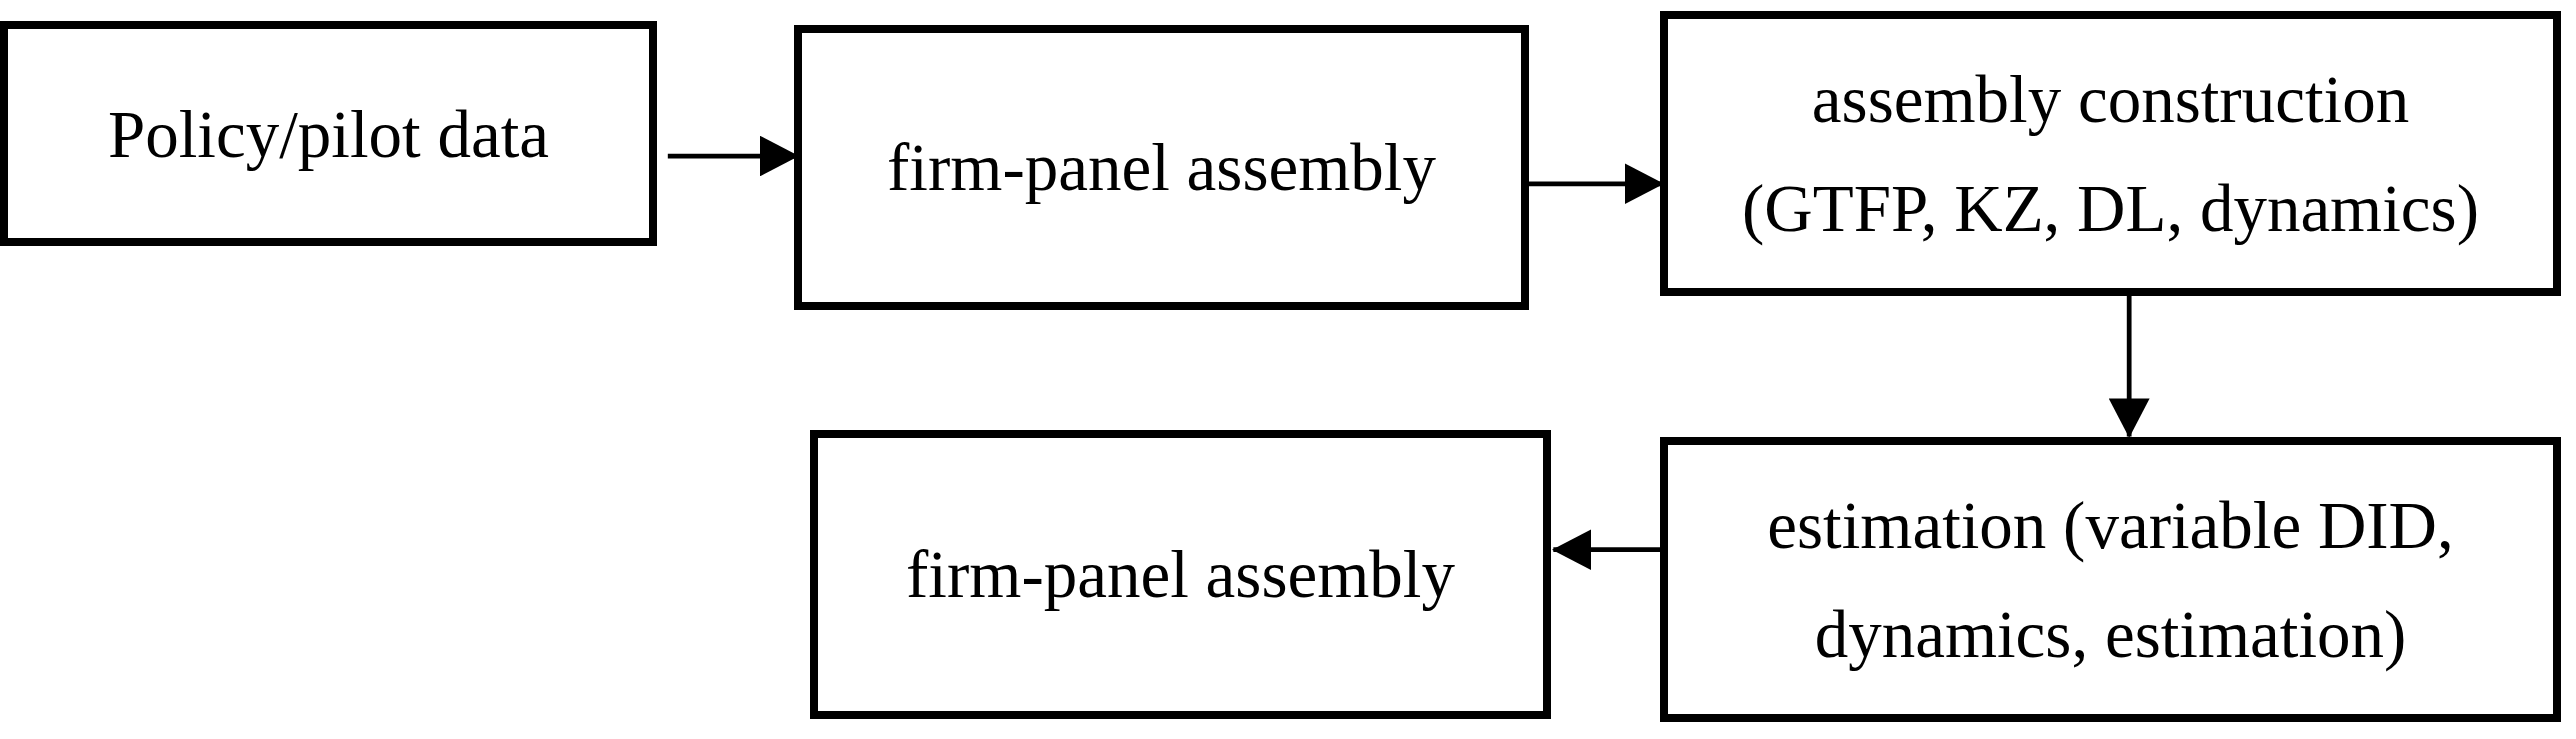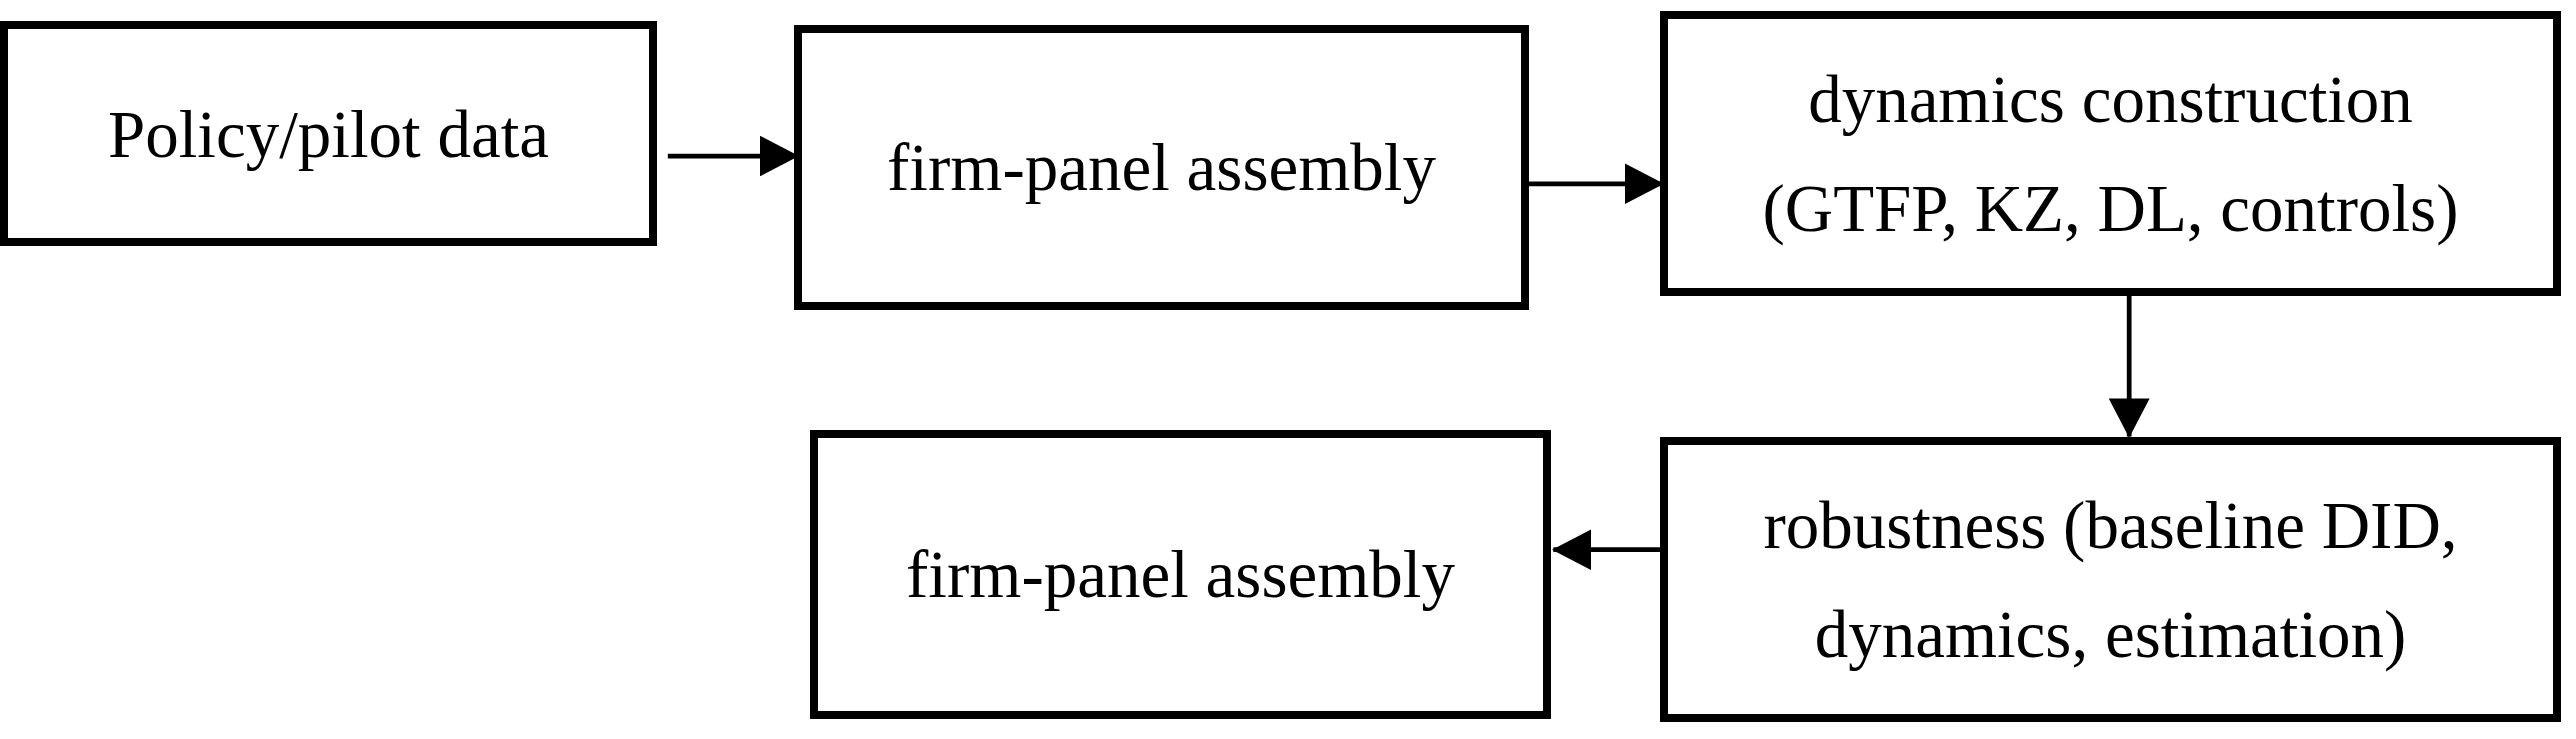--- a/index.html
+++ b/index.html
@@ -72,28 +72,28 @@
     <span class="line">Policy/pilot data</span>
 
   </div>
 
   <div class="node" id="node-panel-top">
     <span class="line">firm-panel assembly</span>
 
   </div>
 
   <div class="node" id="node-varcon">
-    <span class="line">dynamics construction</span>
-    <span class="line">(GTFP, KZ, DL, controls)</span>
+    <span class="line">assembly construction</span>
+    <span class="line">(GTFP, KZ, DL, dynamics)</span>
   </div>
 
   <div class="node" id="node-panel-bot">
     <span class="line">firm-panel assembly</span>
 
   </div>
 
   <div class="node" id="node-estimation">
-    <span class="line">robustness (baseline DID,</span>
+    <span class="line">estimation (variable DID,</span>
     <span class="line">dynamics, estimation)</span>
   </div>
 
 </div>
 
 
 </body></html>

